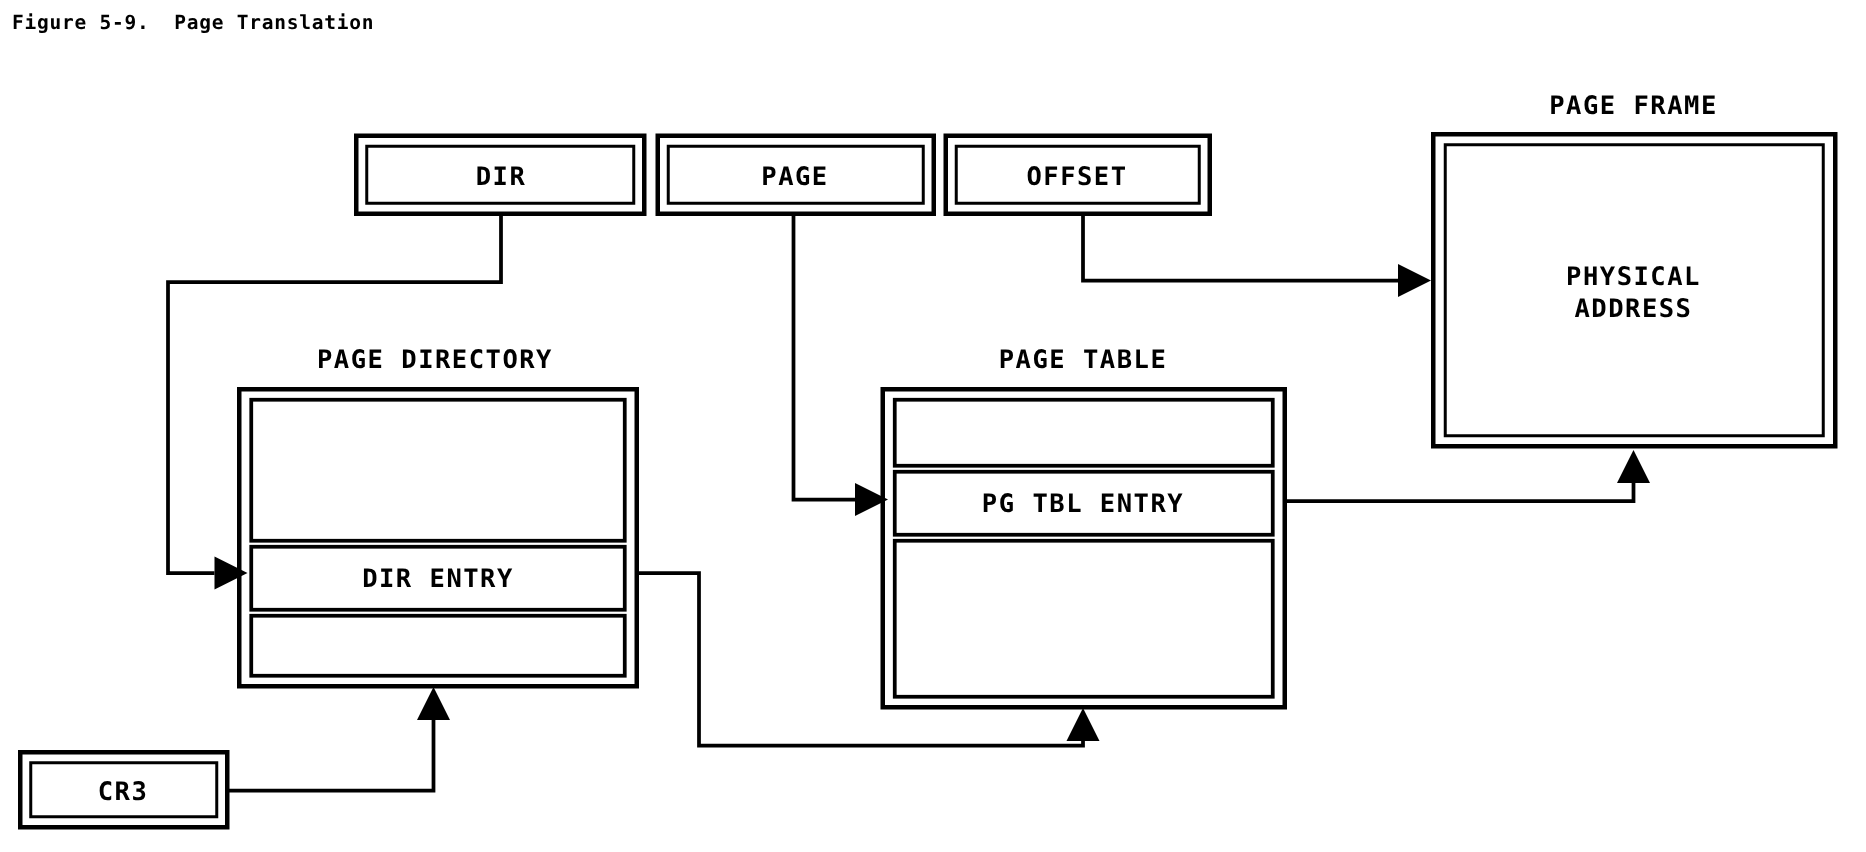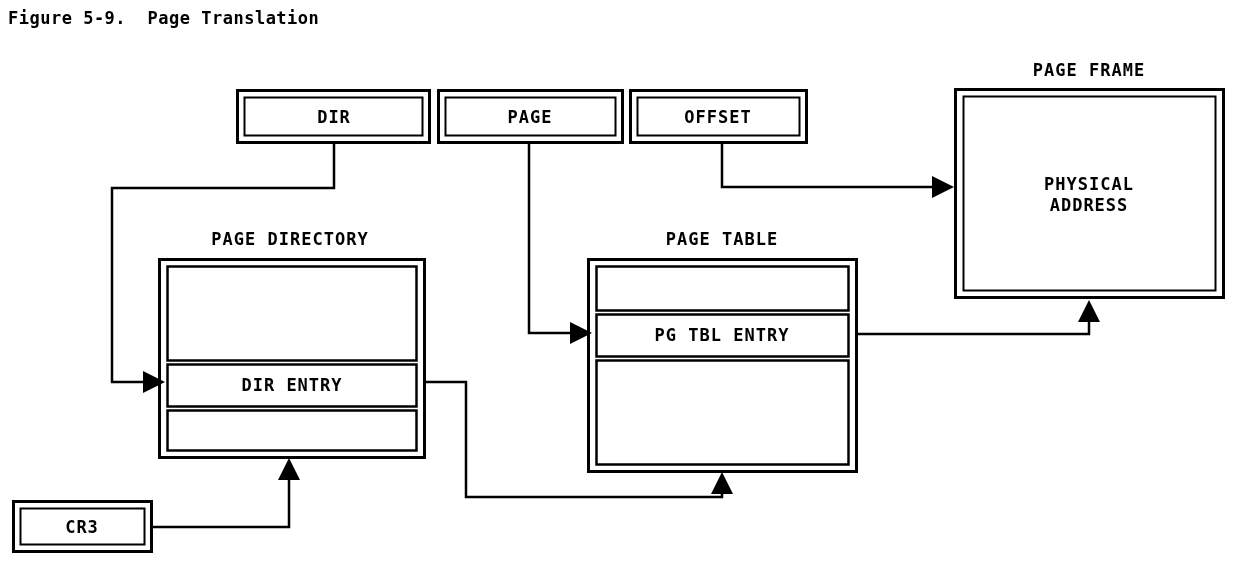--- a/index.html
+++ b/index.html
@@ -17,21 +17,21 @@
   #figure-root {
     position: relative;
     width: 1244px;
     height: 568px;
   }
   .fig-title {
     position: absolute;
     left: 8px;
     top: 8px;
     font-family: "DejaVu Sans Mono", monospace;
-    font-size: 17px;
+    font-size: 13px;
     font-weight: bold;
     letter-spacing: 0.5px;
     color: #000000;
     white-space: pre;
   }
   svg.diagram {
     position: absolute;
     left: 0;
     top: 0;
     width: 1244px;

